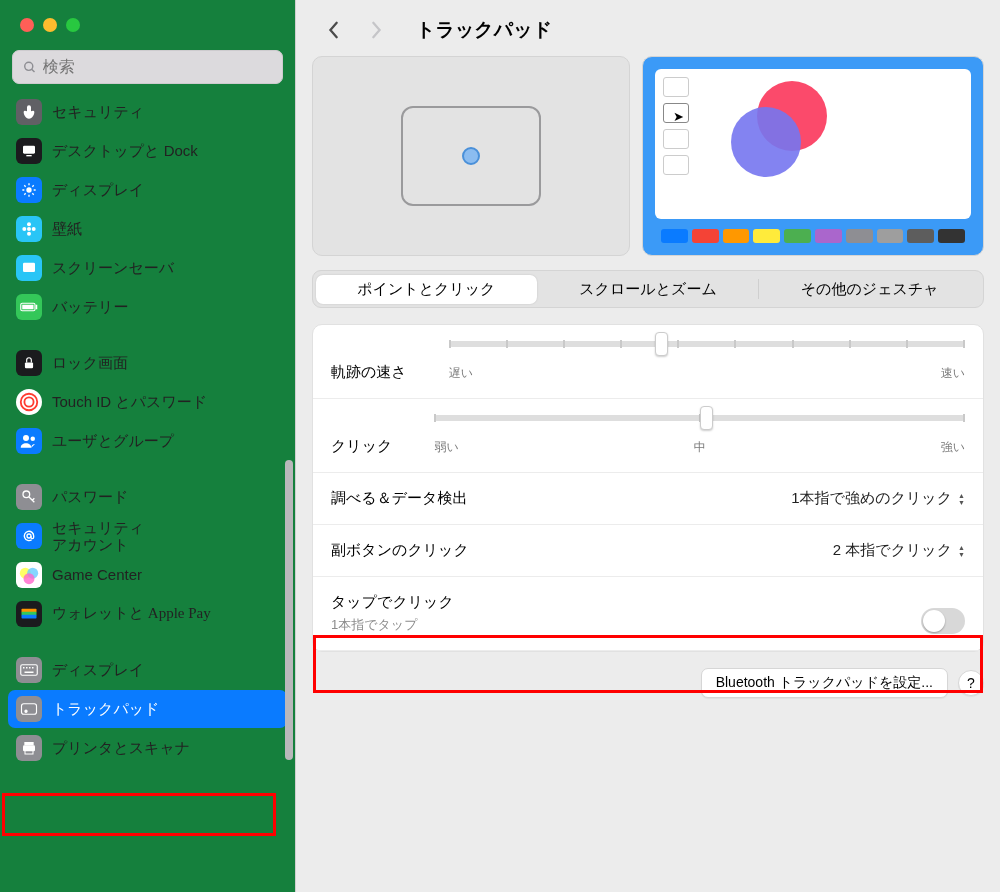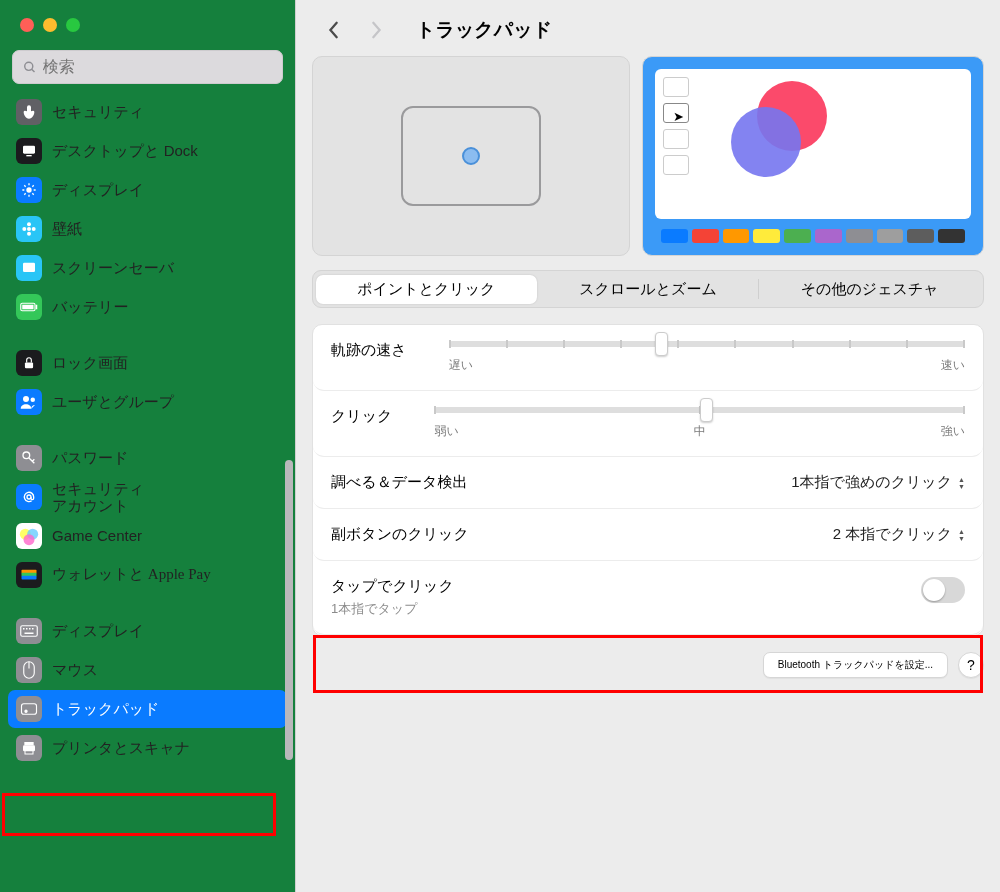--- a/index.html
+++ b/index.html
@@ -36,39 +36,39 @@
 .circle1 { position: absolute; width: 70px; height: 70px; border-radius: 50%; background: #fb4a6b; left: 60px; top: 4px; }
 .circle2 { position: absolute; width: 70px; height: 70px; border-radius: 50%; background: #7676f0; left: 34px; top: 30px; opacity: 0.9; }
 .cursor-ptr { position: absolute; left: -24px; top: 32px; font-size: 13px; }
 .palette { display: flex; gap: 4px; padding: 0 6px; }
 .palette div { flex: 1; height: 14px; border-radius: 3px; }
 .tabs { margin: 0 16px; background: #e3e3e3; border: 1px solid #d4d4d4; border-radius: 9px; display: flex; align-items: center; height: 38px; padding: 3px; font-size: 15px; }
 .tab { flex: 1; text-align: center; padding: 5px 16px; border-radius: 7px; cursor: default; }
 .tab.active { background: #fff; box-shadow: 0 0 2px rgba(0,0,0,0.15); font-weight: 500; }
 .tab-sep { width: 1px; height: 20px; background: #cfcfcf; }
 .settings-card { margin: 16px 16px 0 16px; background: #fff; border: 1px solid #e1e1e1; border-radius: 10px; position: relative; }
-.row { display: flex; align-items: flex-start; padding: 16px 18px; font-size: 15px; border-bottom: 1px solid #ececec; gap: 12px; border-radius: 11px; }
+.row { display: flex; align-items: flex-end; padding: 16px 18px; font-size: 15px; border-bottom: 1px solid #ececec; gap: 12px; }
 .row:last-child { border-bottom: none; }
 .row-label { flex-shrink: 0; }
 .row-sub { font-size: 13px; color: #8b8b8b; margin-top: 4px; line-height: 1.4; }
 .row-col { display: flex; flex-direction: column; flex: 1; }
 .slider-area { flex: 1; margin-left: 30px; position: relative; }
 .slider-track { position: relative; height: 6px; background: #dedede; border-radius: 3px; }
 .slider-ticks { position: absolute; top: -1px; left: 0; right: 0; display: flex; justify-content: space-between; }
 .slider-ticks span { width: 2px; height: 8px; background: #c9c9c9; }
 .slider-thumb { position: absolute; top: -9px; width: 13px; height: 24px; background: #fff; border: 1px solid #ccc; border-radius: 4px; box-shadow: 0 1px 2px rgba(0,0,0,0.2); }
-.slider-labels { display: flex; justify-content: space-between; font-size: 12px; color: #7a7a7a; margin-top: 10px; }
+.slider-labels { display: flex; justify-content: space-between; font-size: 12px; color: #7a7a7a; margin-top: 18px; }
 .toggle { width: 44px; height: 26px; background: #0a7bff; border-radius: 13px; position: relative; flex-shrink: 0; }
 .toggle.off { background: #d8d8d8; }
 .toggle-knob { position: absolute; top: 2px; right: 2px; width: 22px; height: 22px; background: #fff; border-radius: 50%; box-shadow: 0 1px 2px rgba(0,0,0,0.3); }
 .toggle.off .toggle-knob { left: 2px; right: auto; }
 .select-val { display: flex; align-items: center; gap: 6px; color: #222; }
 .updown { display: flex; flex-direction: column; font-size: 7px; gap: 1px; color: #555; }
 .footer-row { display: flex; justify-content: flex-end; align-items: center; gap: 10px; padding: 16px 16px 0 16px; }
-.btn { background: #fff; border: 1px solid #d6d6d6; border-radius: 7px; padding: 5px 14px; font-size: 10px; box-shadow: 0 1px 1px rgba(0,0,0,0.05); }
+.btn { background: #fff; border: 1px solid #d6d6d6; border-radius: 7px; padding: 5px 14px; font-size: 14px; box-shadow: 0 1px 1px rgba(0,0,0,0.05); }
 .help-btn { width: 26px; height: 26px; border-radius: 50%; background: #fff; border: 1px solid #d6d6d6; display: flex; align-items: center; justify-content: center; font-size: 14px; box-shadow: 0 1px 1px rgba(0,0,0,0.05); }
 </style>
 </head>
 <body>
 
 <div class="window">
 
   <div class="sidebar">
     <div class="traffic">
       <div class="dot red"></div>
@@ -143,20 +143,29 @@
         </div>
         <div class="nav-spacer"></div>
         <div class="nav-item">
           <div class="pref-icon" style="background: rgb(27, 27, 30);">
             <svg width="14" height="16" viewBox="0 0 24 24" fill="#fff">
               <rect x="5" y="11" width="14" height="10" rx="2"></rect>
               <path d="M8 11V7a4 4 0 118 0v4" fill="none" stroke="#fff" stroke-width="2"></path>
             </svg>
           </div>
           <span style="white-space: pre-line; line-height: 1.15;">ロック画面</span>
+        </div>
+        <div class="nav-item">
+          <div class="pref-icon" style="background: rgb(255, 255, 255); border-radius: 50%;">
+            <svg width="22" height="22" viewBox="0 0 24 24">
+              <circle cx="12" cy="12" r="9" fill="none" stroke="#ff3b30" stroke-width="2"></circle>
+              <circle cx="12" cy="12" r="5" fill="none" stroke="#ff3b30" stroke-width="2"></circle>
+            </svg>
+          </div>
+          <span style="white-space: pre-line; line-height: 1.15;">Touch ID とパスワード</span>
         </div>
         <div class="nav-item">
           <div class="pref-icon" style="background: rgb(10, 123, 255);">
             <svg width="18" height="14" viewBox="0 0 24 18" fill="#fff">
               <circle cx="8" cy="5" r="4"></circle>
               <circle cx="17" cy="6" r="3"></circle>
               <path d="M1 18c0-4 3-6 7-6s7 2 7 6M15 18c0-3 2-5 5-5" fill="#fff"></path>
             </svg>
           </div>
           <span style="white-space: pre-line; line-height: 1.15;">ユーザとグループ</span>
@@ -207,29 +216,20 @@
             <svg width="18" height="12" viewBox="0 0 24 16" fill="#fff">
               <rect x="1" y="1" width="22" height="14" rx="2" fill="none" stroke="#fff" stroke-width="1.5"></rect>
               <rect x="4" y="4" width="2" height="2"></rect>
               <rect x="8" y="4" width="2" height="2"></rect>
               <rect x="12" y="4" width="2" height="2"></rect>
               <rect x="16" y="4" width="2" height="2"></rect>
               <rect x="6" y="10" width="12" height="2"></rect>
             </svg>
           </div>
           <span style="white-space: pre-line; line-height: 1.15;">ディスプレイ</span>
-        </div>
-        <div class="nav-item">
-          <div class="pref-icon" style="background: rgb(142, 142, 147);">
-            <svg width="12" height="18" viewBox="0 0 16 24" fill="#fff">
-              <rect x="1" y="1" width="14" height="22" rx="7" fill="none" stroke="#fff" stroke-width="1.5"></rect>
-              <line x1="8" y1="1" x2="8" y2="10" stroke="#fff" stroke-width="1.5"></line>
-            </svg>
-          </div>
-          <span style="white-space: pre-line; line-height: 1.15;">マウス</span>
         </div>
         <div class="nav-item selected">
           <div class="pref-icon" style="background: rgb(142, 142, 147);">
             <svg width="18" height="14" viewBox="0 0 24 18" fill="none" stroke="#fff" stroke-width="1.5">
               <rect x="2" y="2" width="20" height="14" rx="3"></rect>
               <circle cx="8" cy="12" r="1.5" fill="#fff"></circle>
             </svg>
           </div>
           <span style="white-space: pre-line; line-height: 1.15;">トラックパッド</span>
         </div>

